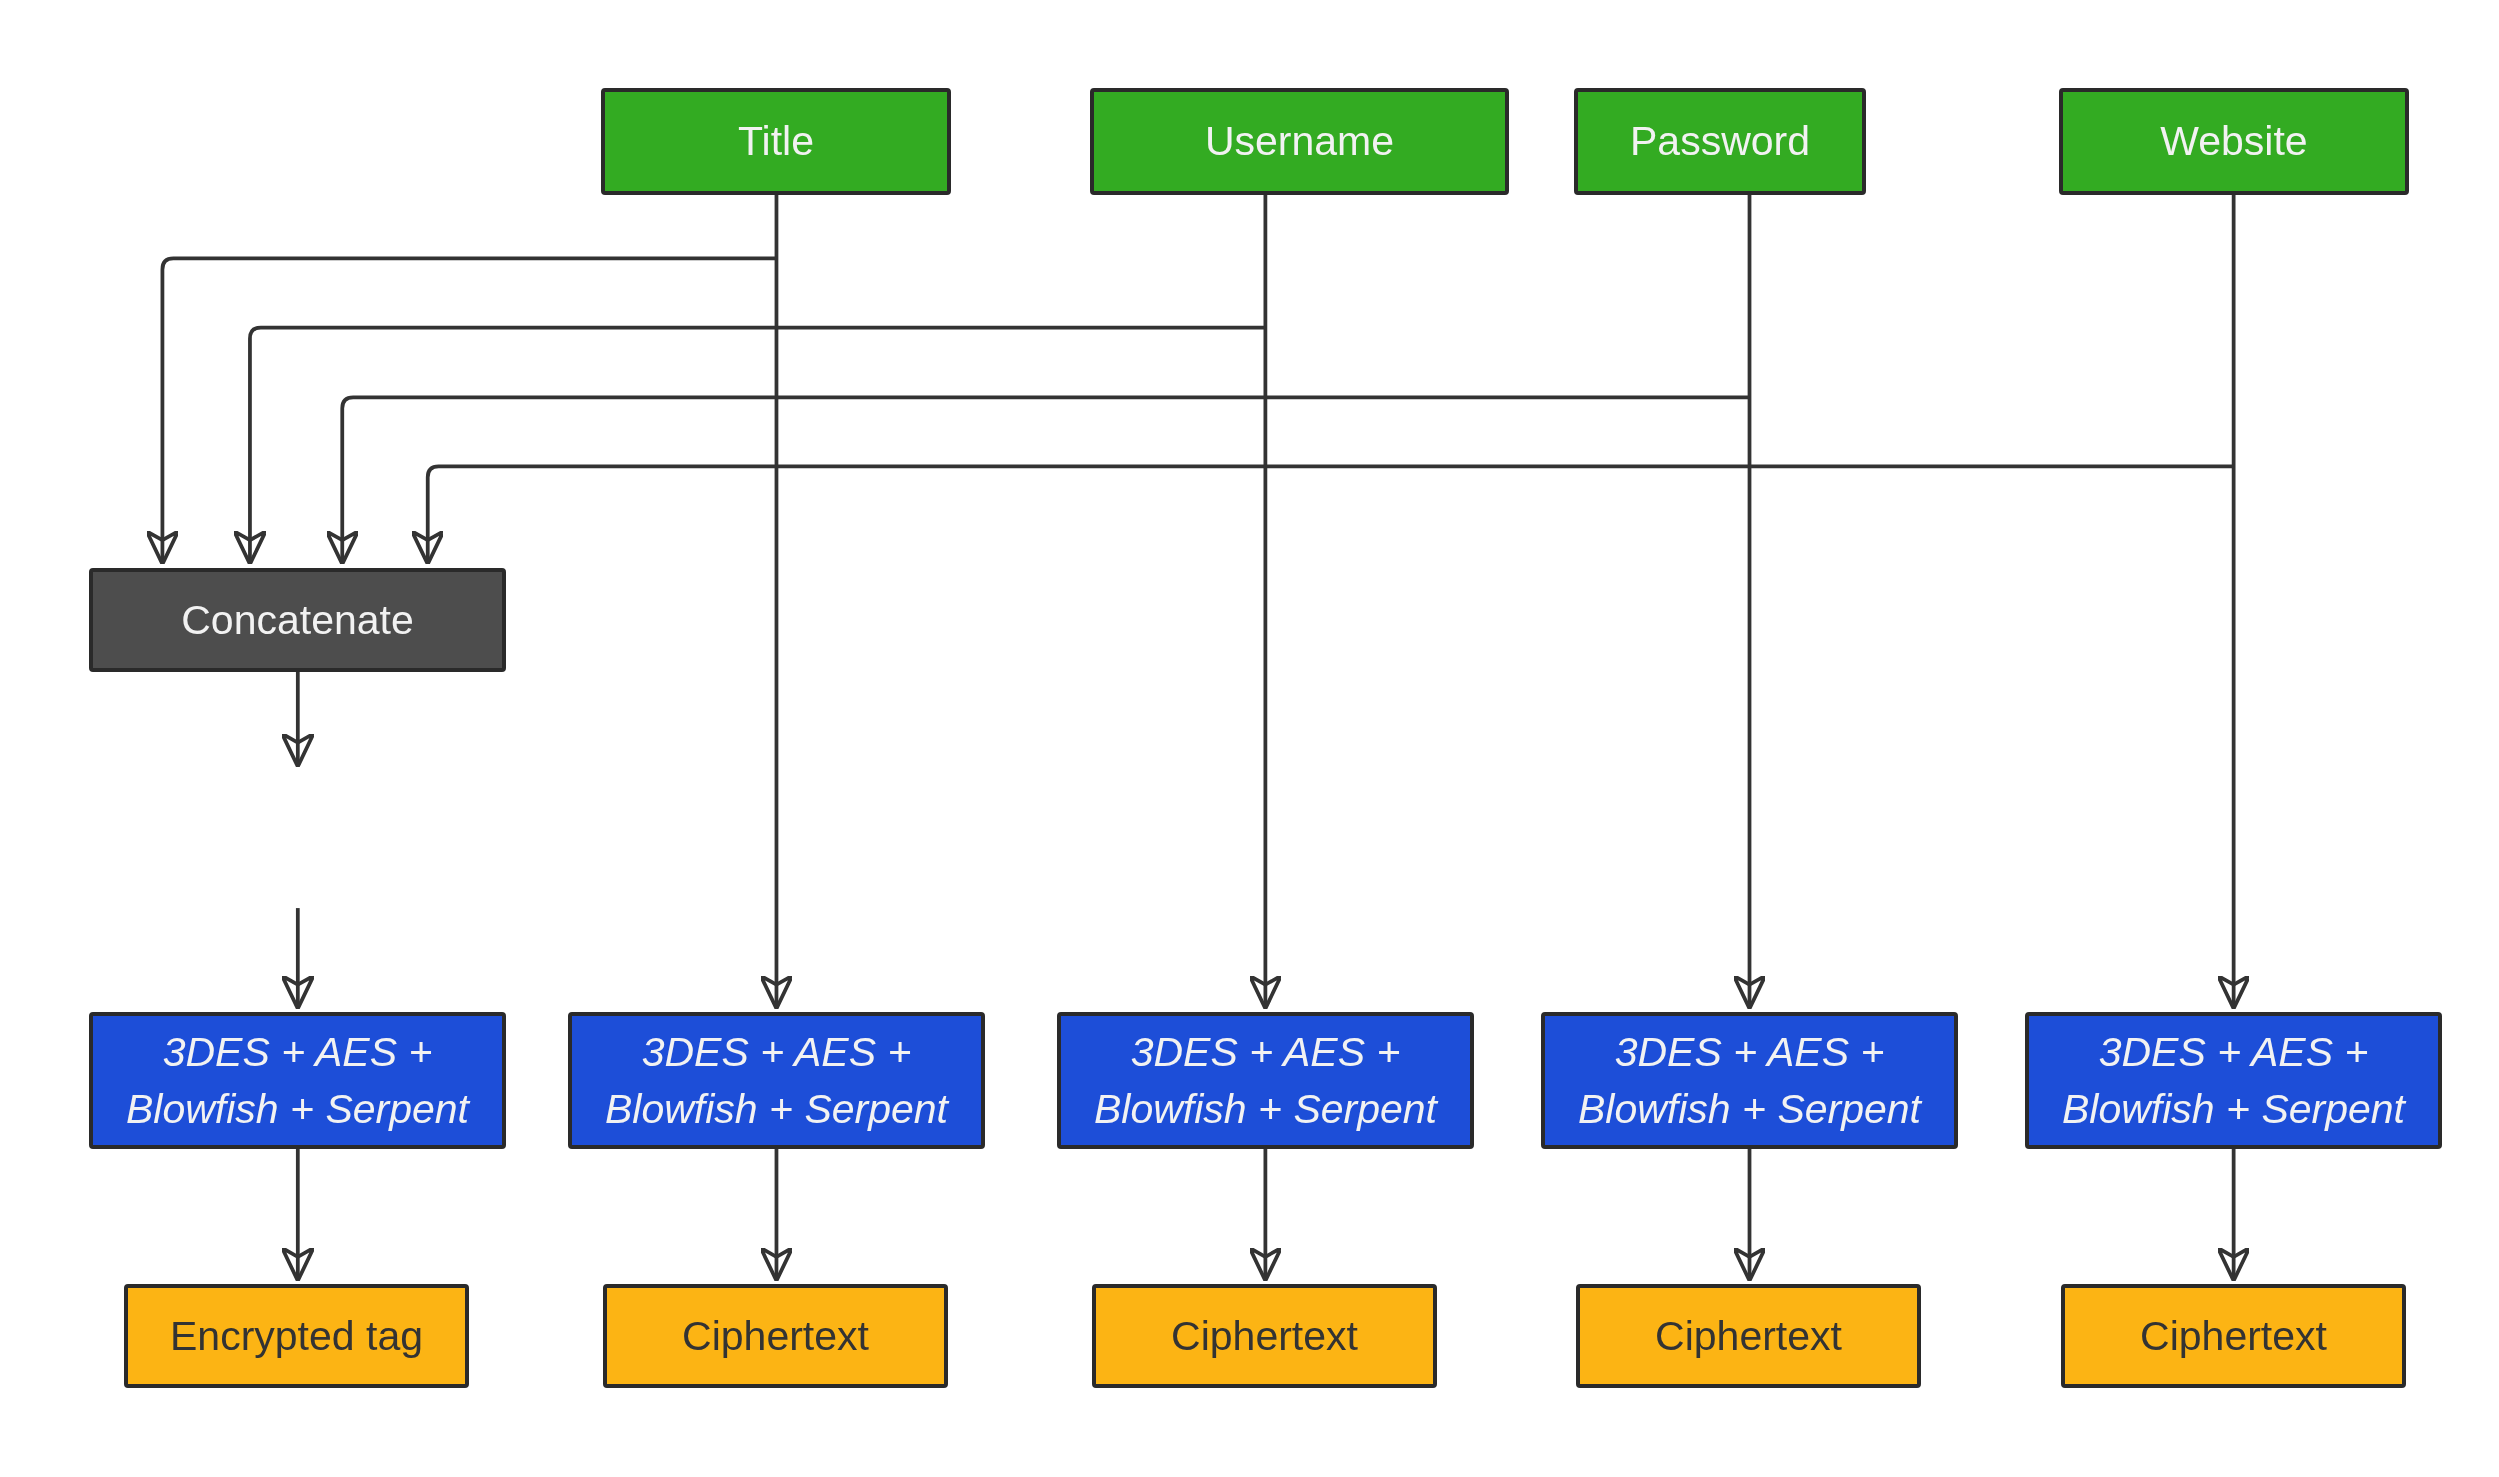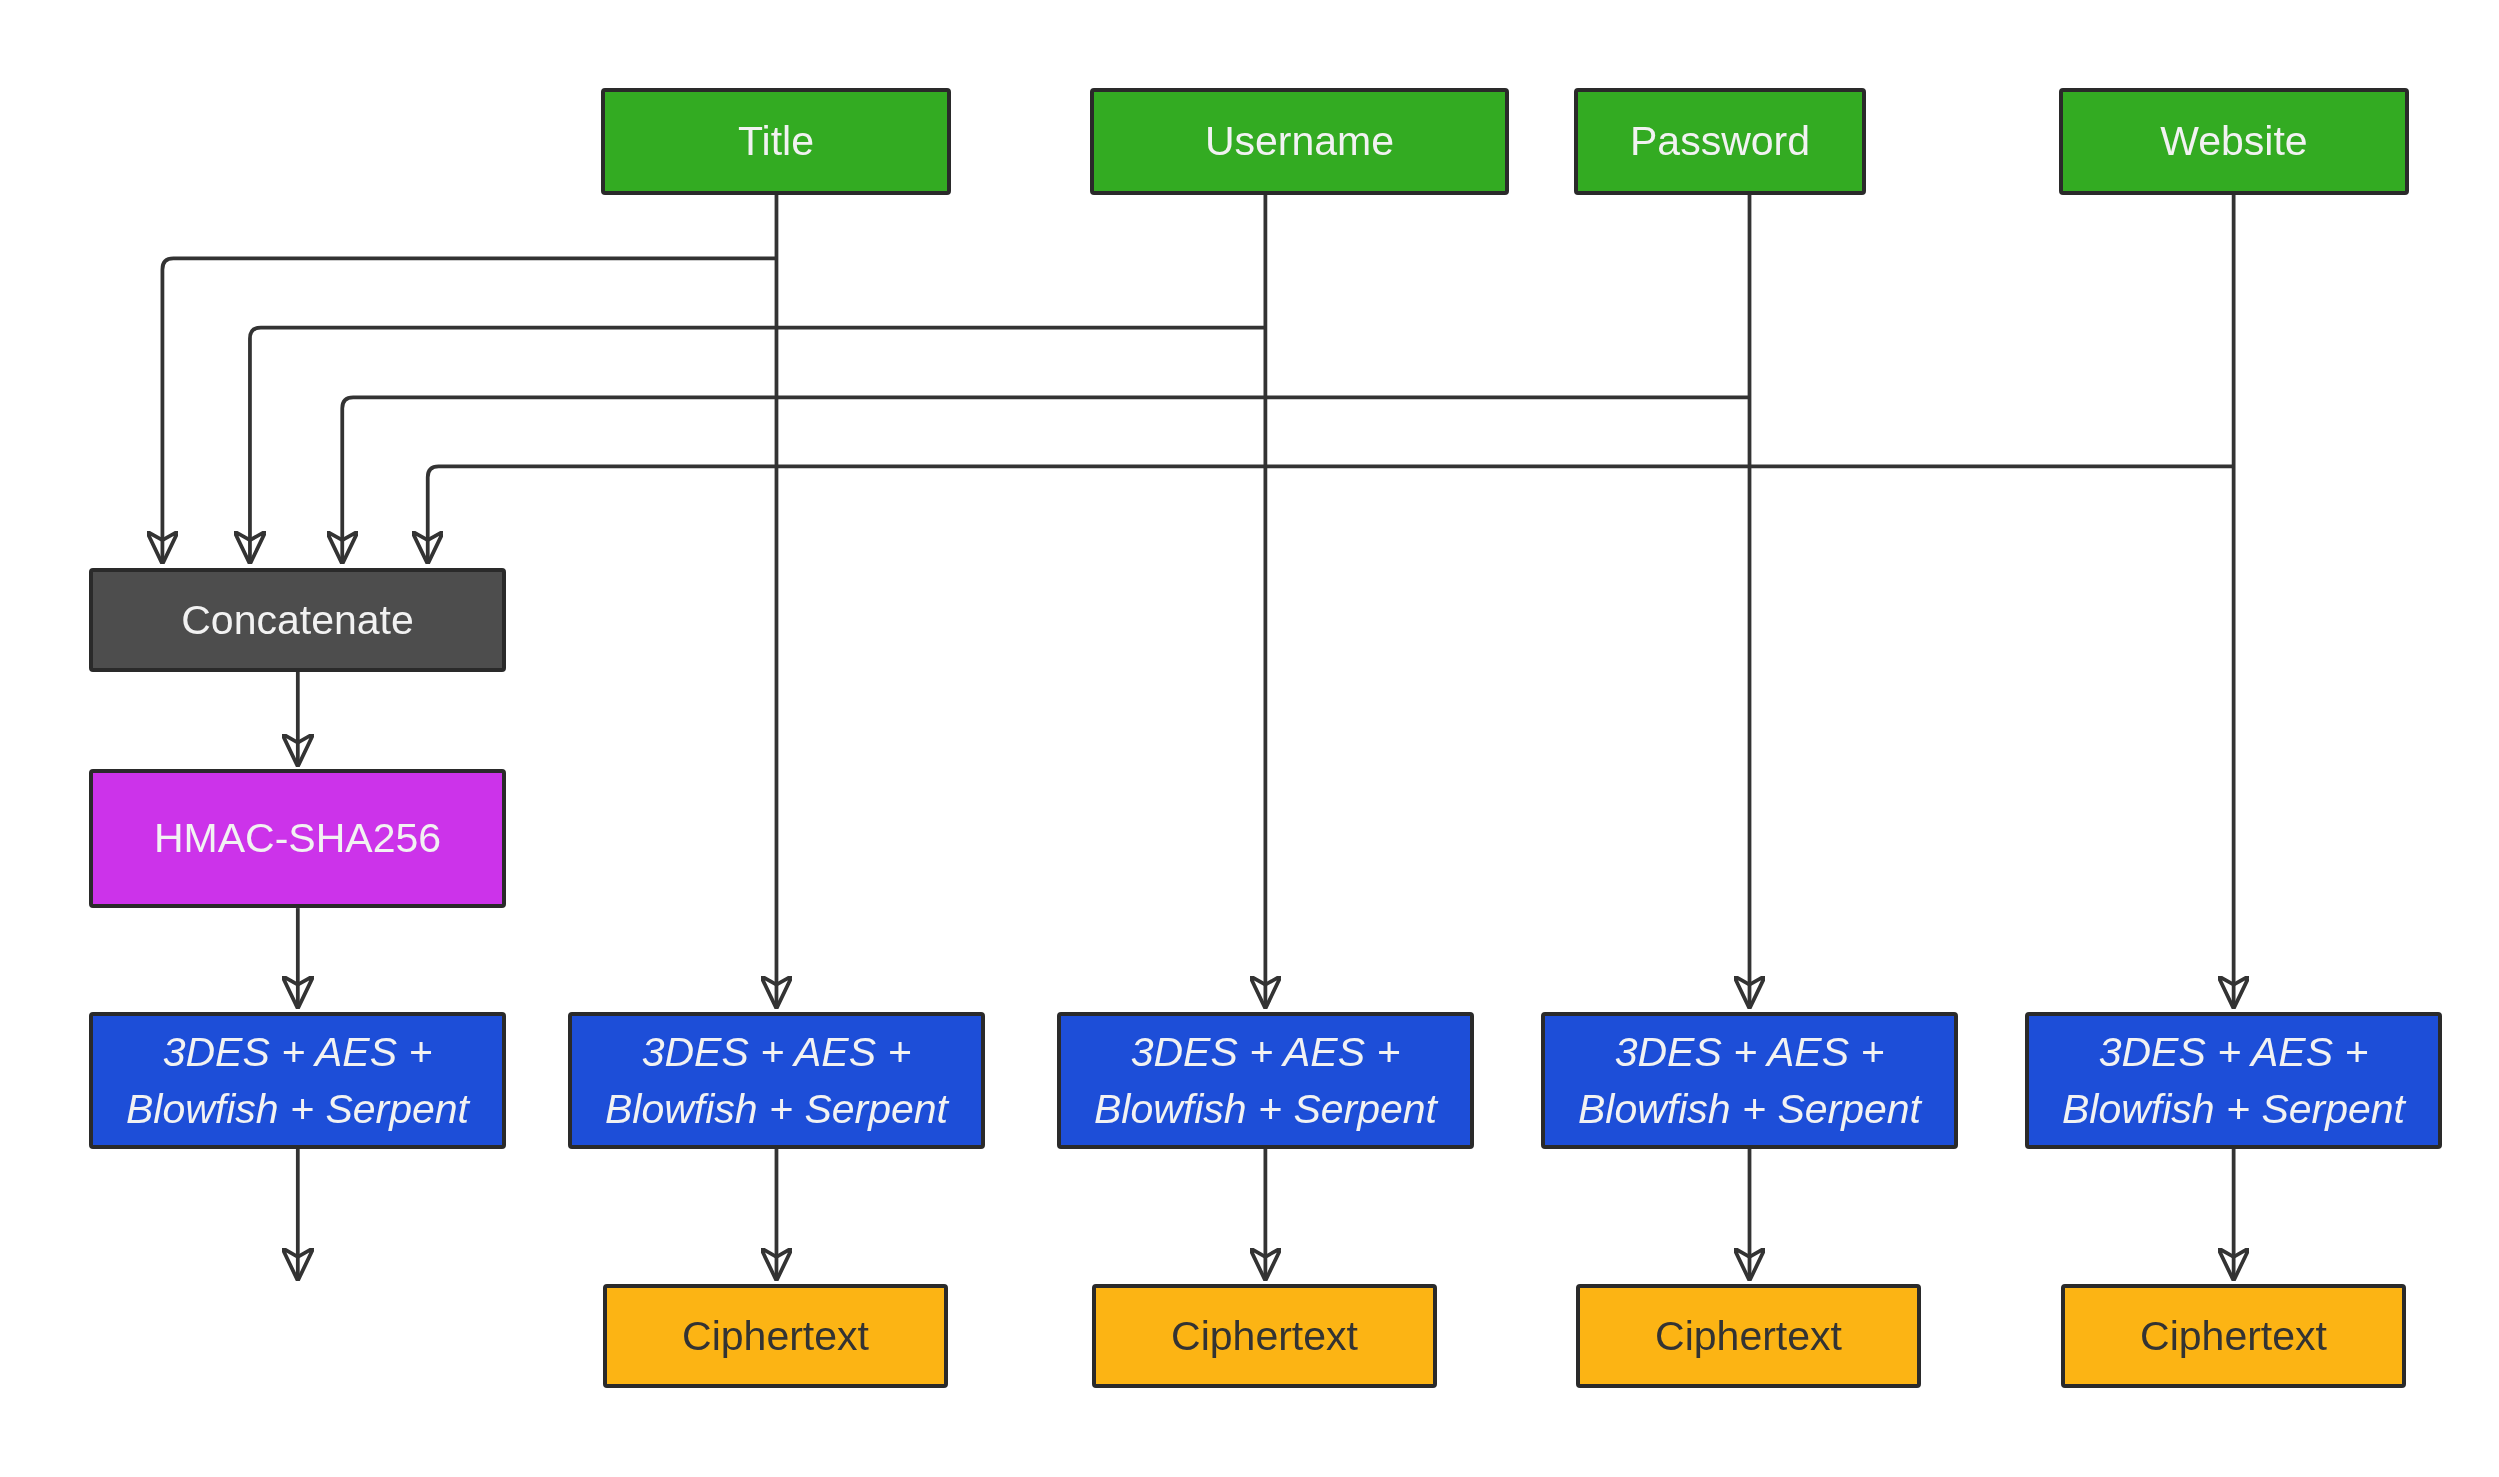--- a/index.html
+++ b/index.html
@@ -80,32 +80,32 @@
     <path d="M3266,1680 V1870" marker-end="url(#arrowhead)"></path>
   </svg>
 
   <div class="node green" style="left:601px;  top:88px; width:350px; height:107px;"><span>Title</span></div>
   <div class="node green" style="left:1090px; top:88px; width:419px; height:107px;"><span>Username</span></div>
   <div class="node green" style="left:1574px; top:88px; width:292px; height:107px;"><span>Password</span></div>
   <div class="node green" style="left:2059px; top:88px; width:350px; height:107px;"><span>Website</span></div>
 
   <div class="node gray" style="left:89px; top:568px; width:417px; height:104px;"><span>Concatenate</span></div>
 
-  <div class="node magenta" style="left:89px; top:769px; width:417px; height:139px;"><span>HMAC-SHA256</span></div>
 
   <div class="node violet" style="left:89px;  top:1012px; width:417px; height:137px;"><span>3DES + AES +
 Blowfish + Serpent</span></div>
   <div class="node violet" style="left:568px;  top:1012px; width:417px; height:137px;"><span>3DES + AES +
 Blowfish + Serpent</span></div>
   <div class="node violet" style="left:1057px; top:1012px; width:417px; height:137px;"><span>3DES + AES +
 Blowfish + Serpent</span></div>
   <div class="node violet" style="left:1541px; top:1012px; width:417px; height:137px;"><span>3DES + AES +
 Blowfish + Serpent</span></div>
   <div class="node violet" style="left:2025px; top:1012px; width:417px; height:137px;"><span>3DES + AES +
 Blowfish + Serpent</span></div>
 
+  <div class="node orange" style="left:124px;  top:1284px; width:345px; height:104px;"><span>Encrypted tag</span></div>
   <div class="node orange" style="left:603px;  top:1284px; width:345px; height:104px;"><span>Ciphertext</span></div>
   <div class="node orange" style="left:1092px; top:1284px; width:345px; height:104px;"><span>Ciphertext</span></div>
   <div class="node orange" style="left:1576px; top:1284px; width:345px; height:104px;"><span>Ciphertext</span></div>
   <div class="node orange" style="left:2061px; top:1284px; width:345px; height:104px;"><span>Ciphertext</span></div>
 
 </div>
 
 
 </body></html>

